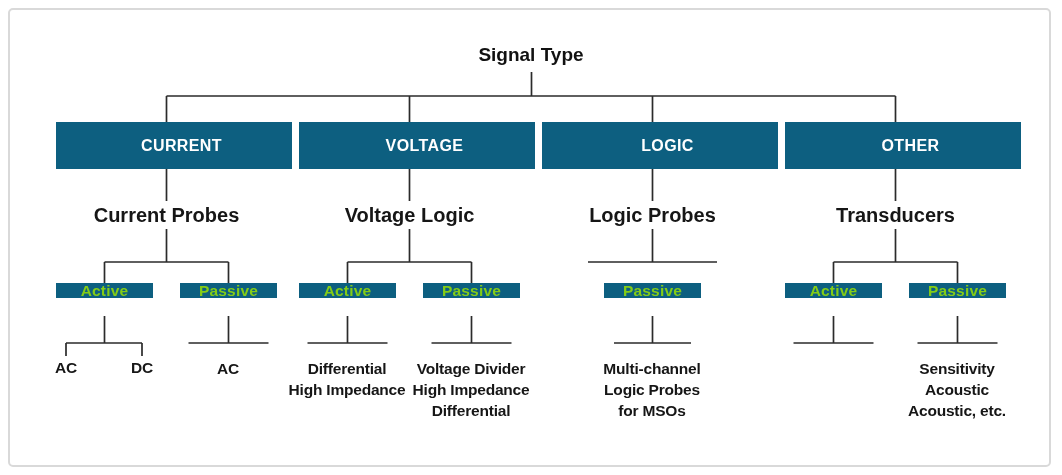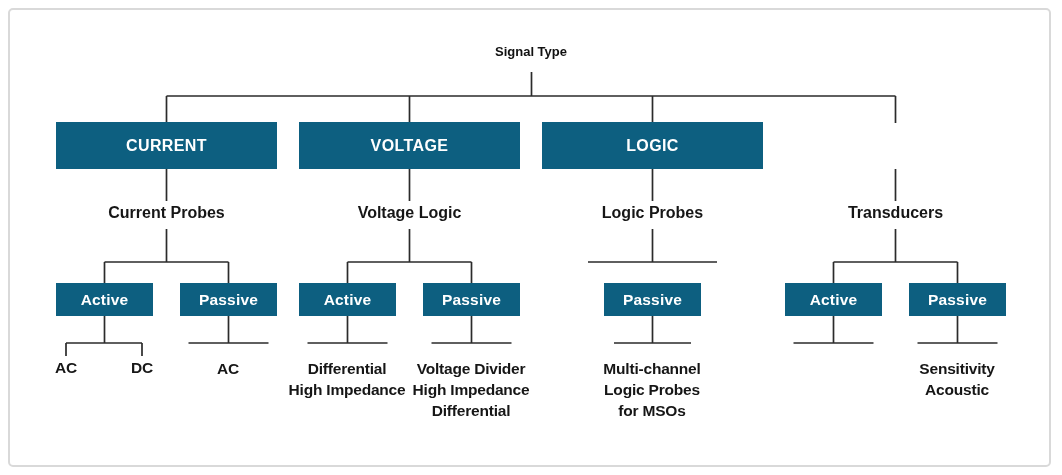--- a/index.html
+++ b/index.html
@@ -15,34 +15,34 @@
     overflow:hidden;
   }
   .card{
     position:absolute;left:8px;top:8px;width:1043px;height:459px;
     border:2px solid var(--border);border-radius:5px;background:#fff;box-sizing:border-box;
   }
   .wires{position:absolute;left:0;top:0;width:1062px;height:475px;}
   .wires path{stroke:var(--line);stroke-width:1.7;fill:none;}
   .title{
     position:absolute;top:44px;left:431px;width:200px;text-align:center;
-    font-size:13px;font-weight:bold;color:#111;
+    font-size:19px;font-weight:bold;color:#111;
   }
   .cat{
     position:absolute;top:122px;width:221px;height:47px;background:var(--teal);
     color:#fff;font-weight:bold;font-size:16px;letter-spacing:.4px;
-    display:flex;align-items:center;justify-content:center;
+    display:flex;align-items:center;justify-content:center;padding-left:15px;
   }
   .sub{
     position:absolute;top:204px;width:221px;text-align:center;
-    font-size:16px;font-weight:600;color:var(--ink);
+    font-size:20px;font-weight:600;color:var(--ink);
   }
   .node{
-    position:absolute;top:283px;width:97px;height:33px;background:var(--teal);
-    color:#ffffff;font-weight:bold;font-size:15.5px;letter-spacing:.2px;
+    position:absolute;top:283px;width:97px;height:15px;background:var(--teal);
+    color:#84cc16;font-weight:bold;font-size:15.5px;letter-spacing:.2px;
     display:flex;align-items:center;justify-content:center;
   }
   .leaf-block{
     position:absolute;top:358px;width:140px;text-align:center;
     font-size:15.5px;font-weight:600;line-height:21px;letter-spacing:-.2px;color:var(--ink);
   }
   .leaf-s{
     position:absolute;top:359px;width:60px;text-align:center;
     font-size:15.5px;font-weight:600;letter-spacing:-.2px;color:var(--ink);
   }
@@ -75,20 +75,21 @@
       M614 343 H691
       M793.5 343 H873.5
       M917.5 343 H997.5"></path>
   </svg>
 
   <div class="title">Signal Type</div>
 
   <div class="cat" style="left:56px">CURRENT</div>
   <div class="cat" style="left:299px">VOLTAGE</div>
   <div class="cat" style="left:542px">LOGIC</div>
+  <div class="cat" style="left:785px">OTHER</div>
 
   <div class="sub" style="left:56px">Current Probes</div>
   <div class="sub" style="left:299px">Voltage Logic</div>
   <div class="sub" style="left:542px">Logic Probes</div>
   <div class="sub" style="left:785px">Transducers</div>
 
   <div class="node" style="left:56px">Active</div>
   <div class="node" style="left:180px">Passive</div>
   <div class="node" style="left:299px">Active</div>
   <div class="node" style="left:423px">Passive</div>
@@ -117,14 +118,15 @@
   <div class="leaf-block" style="left:582px">
     <div>Multi-channel</div>
     <div>Logic Probes</div>
     <div>for MSOs</div>
   </div>
 
 
   <div class="leaf-block" style="left:887px">
     <div>Sensitivity</div>
     <div>Acoustic</div>
+    <div>Acoustic, etc.</div>
   </div>
 </div>
 
 </body></html>

